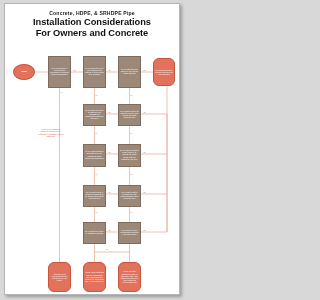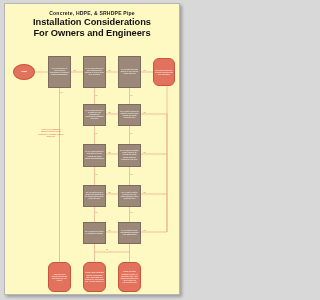--- a/index.html
+++ b/index.html
@@ -6,21 +6,21 @@
   html, body {
     width: 185px; height: 300px;
     background: #d8d8d8;
     font-family: "Liberation Sans", sans-serif;
     overflow: hidden;
   }
   #page {
     position: absolute;
     left: 4px; top: 3px;
     width: 176px; height: 292px;
-    background: #fef9c3;
+    background: #ffffff;
     border: 1px solid #b6b6b6;
     box-shadow: 2px 2px 3px rgba(0,0,0,0.28);
     overflow: hidden;
   }
 
   
   #title-block {
     position: absolute; left: 0; top: 5px; width: 100%;
     text-align: center;
   }
@@ -95,21 +95,21 @@
   }
 </style>
 </head>
 <body>
 
 <div id="page">
 
   <div id="title-block">
     <div id="kicker">Concrete, HDPE, &amp; SRHDPE Pipe</div>
     <div class="title-line">Installation Considerations</div>
-    <div class="title-line">For Owners and Engineers</div>
+    <div class="title-line">For Owners and Concrete</div>
   </div>
 
   <div id="flow">
 
     <svg width="176" height="292">
       <g stroke="#e09a84" stroke-width="0.6" fill="none">
 
         <line x1="30" y1="68" x2="43" y2="68"></line>
 
         <line x1="66" y1="68" x2="78" y2="68"></line>

